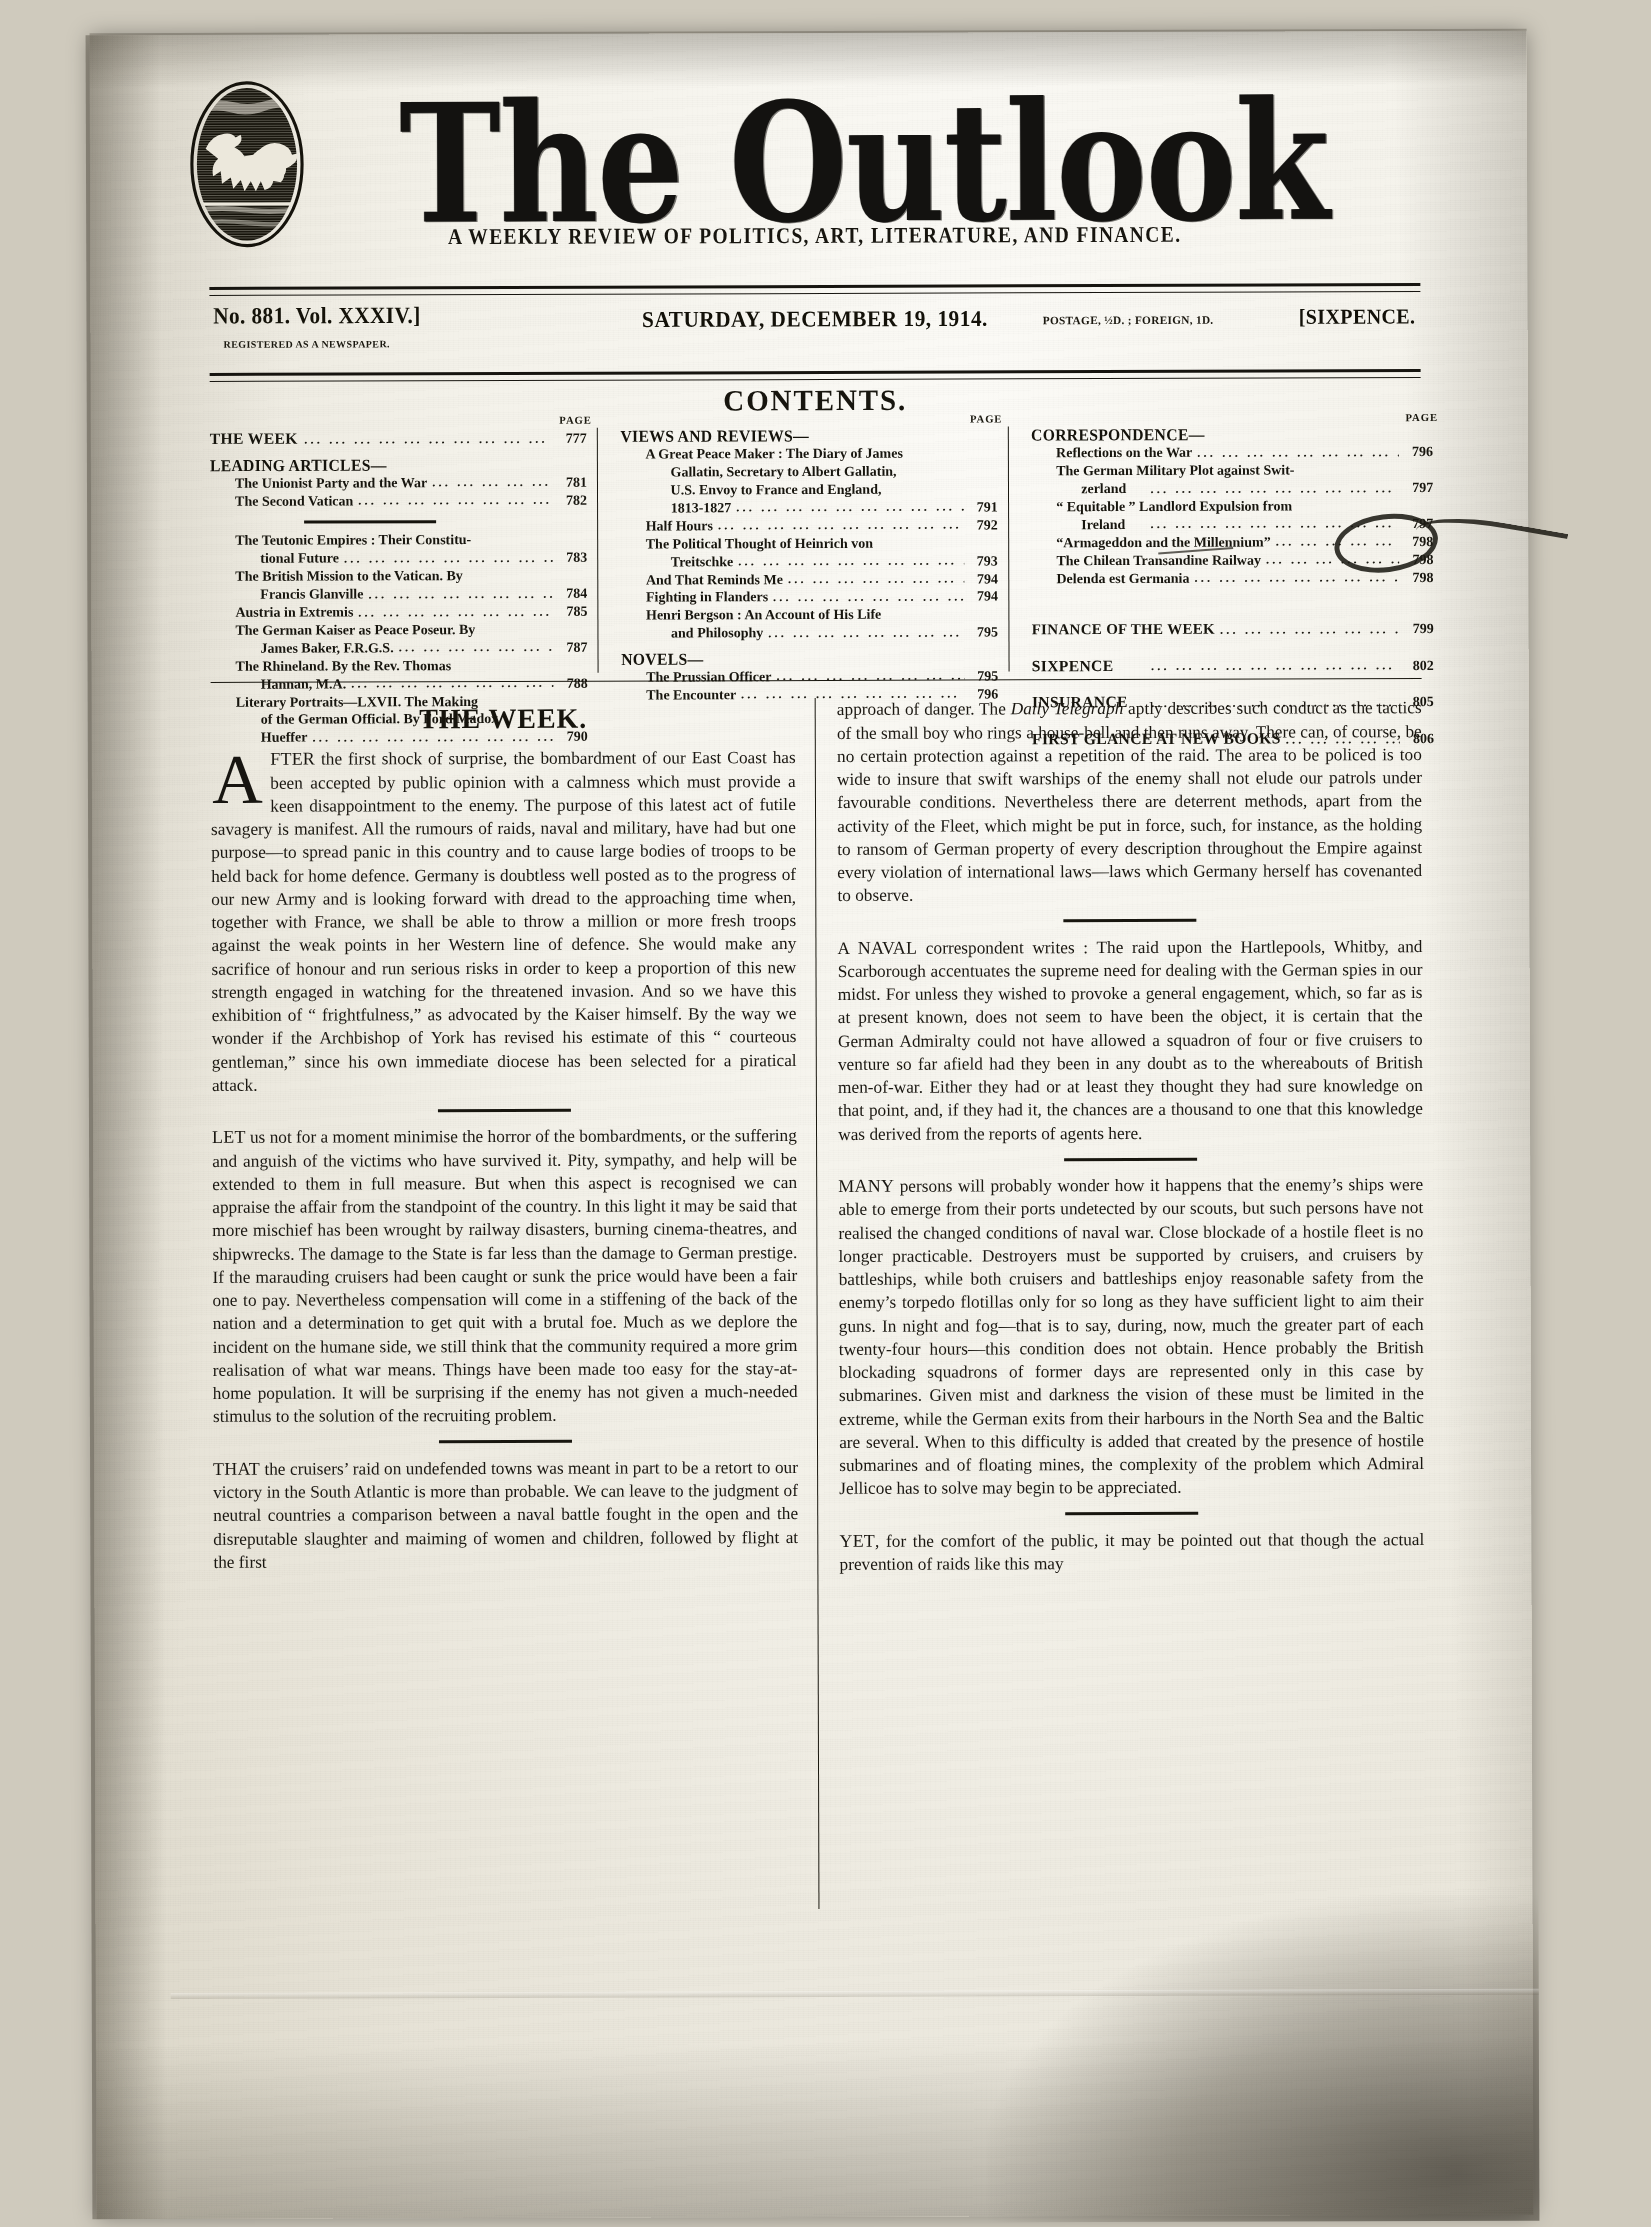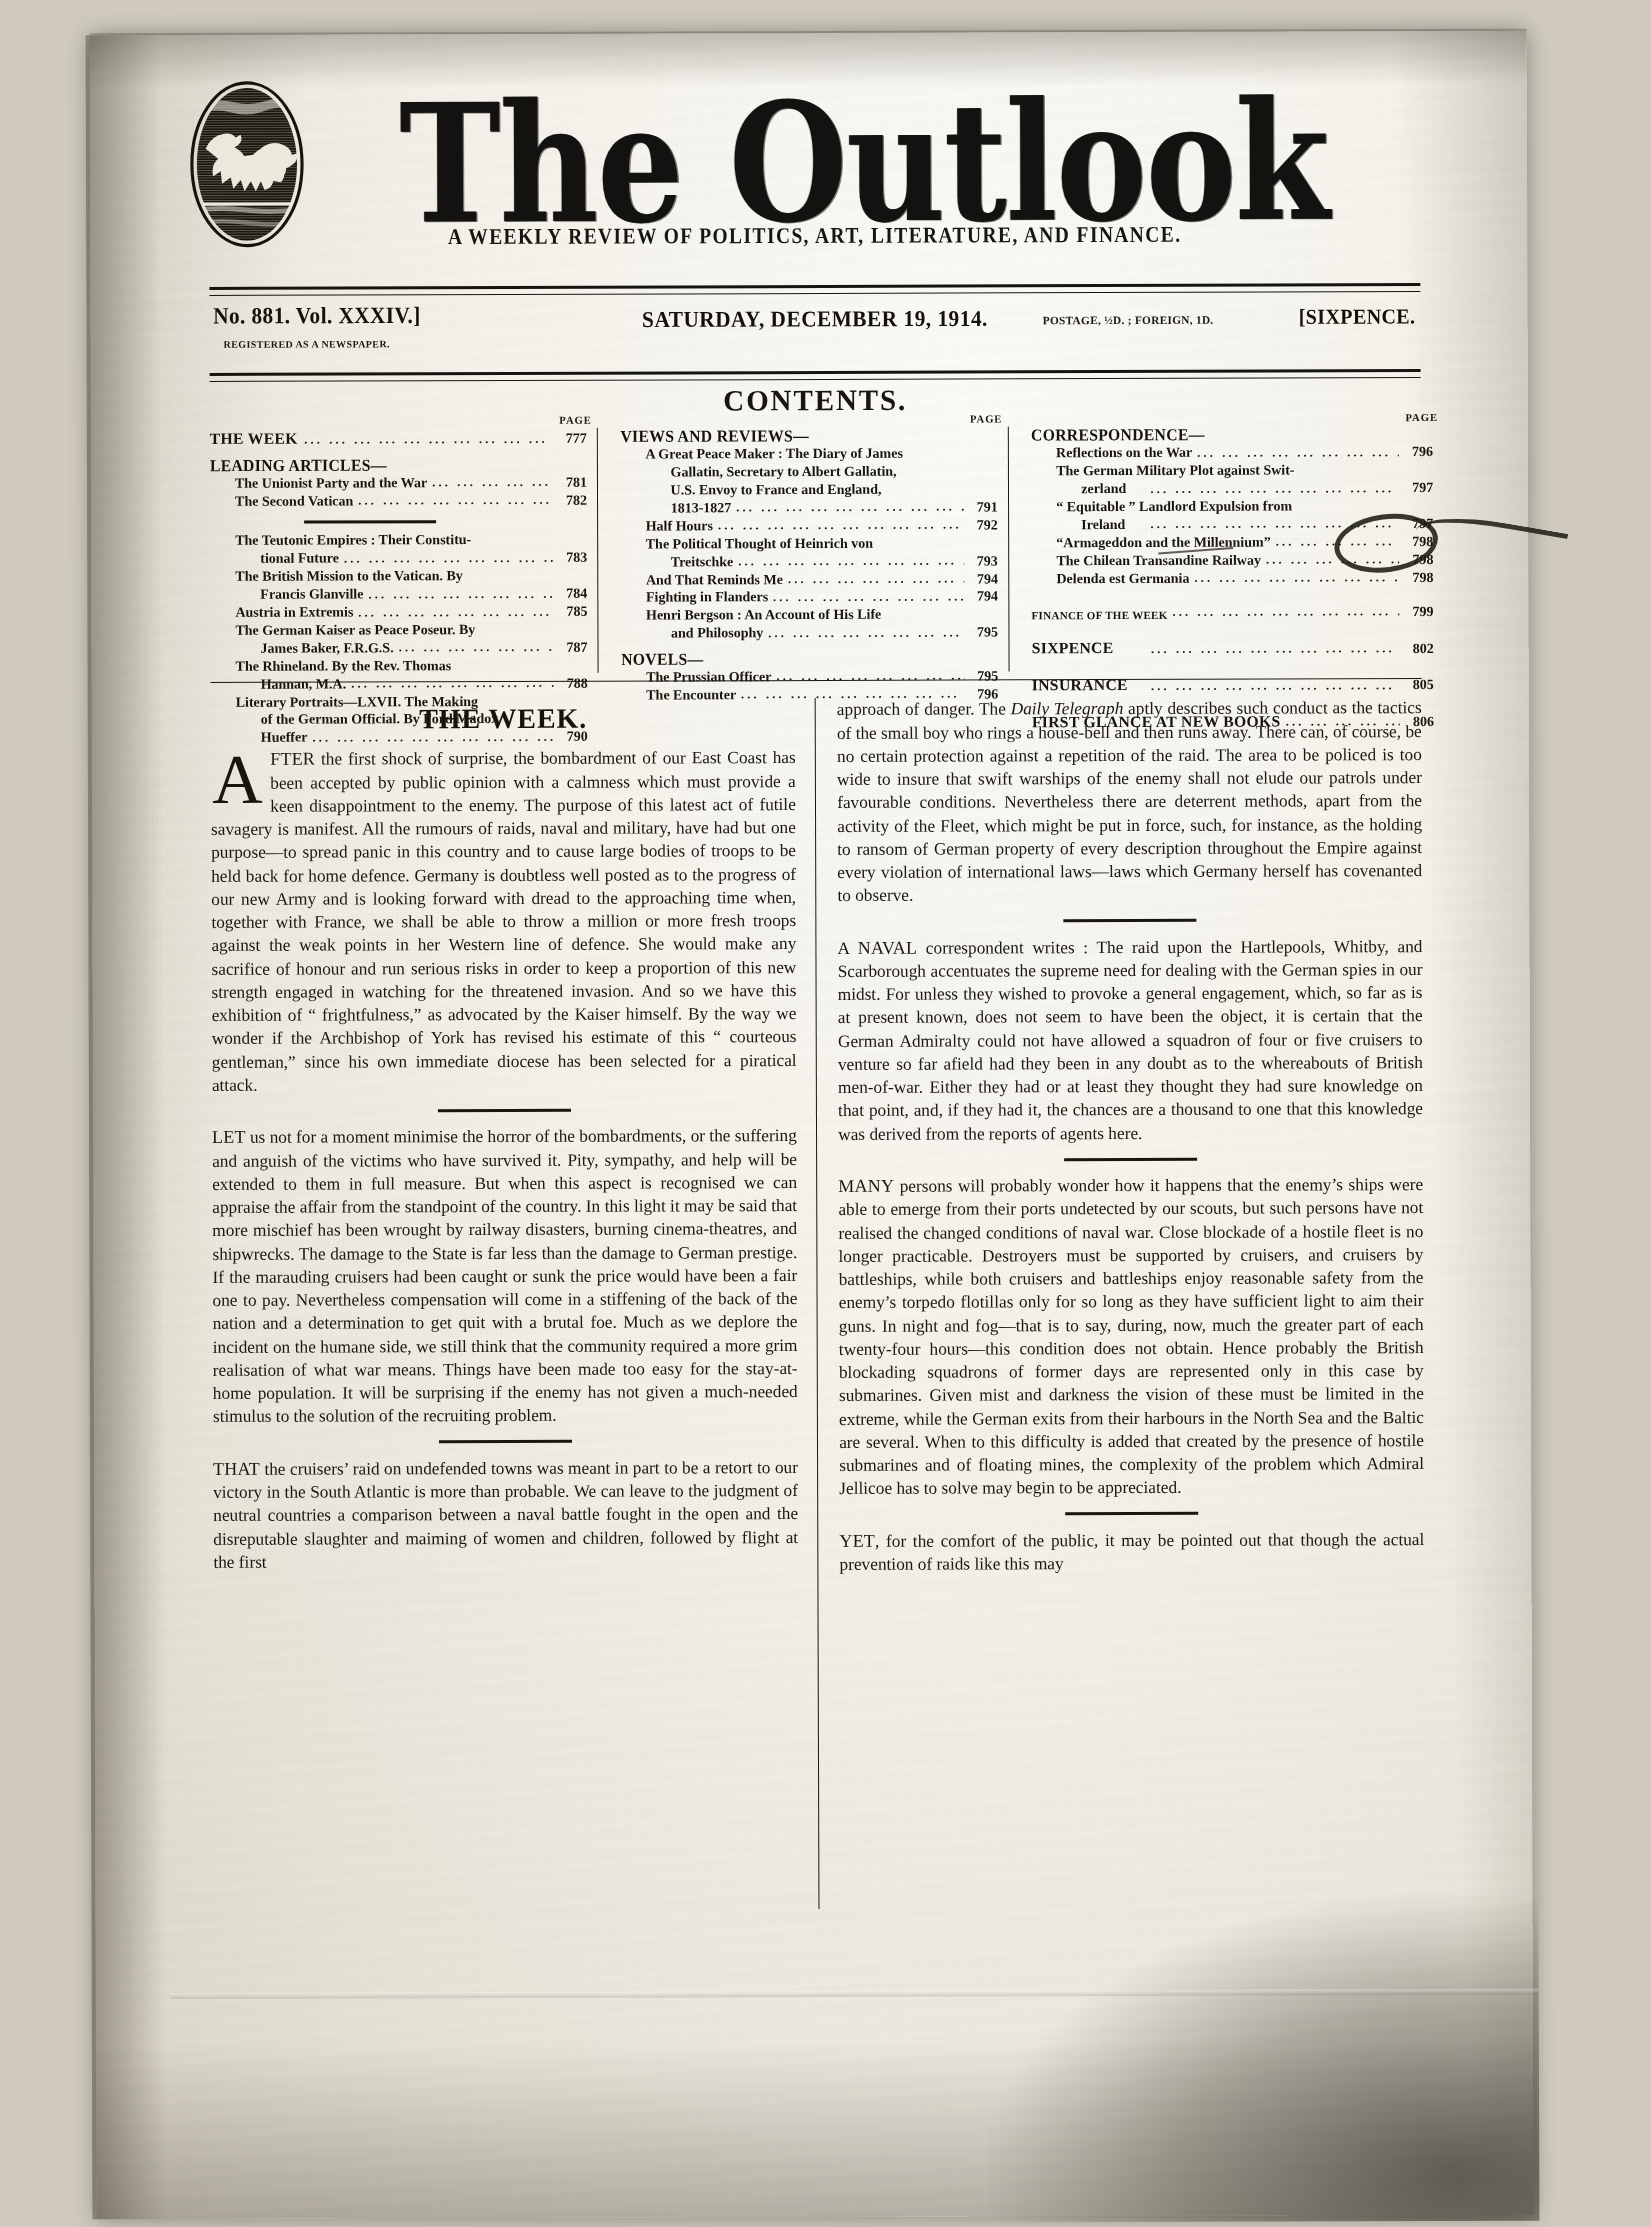--- a/index.html
+++ b/index.html
@@ -441,21 +441,21 @@
                 <span class="lead">... ... ... ... ... ... ... ... ... ...</span>
                 <span class="pg">798</span>
               </div>
               <div class="toc-row indent">
                 <span class="t">Delenda est Germania</span>
                 <span class="lead">... ... ... ... ... ... ... ... ... ...</span>
                 <span class="pg">798</span>
               </div>
               <div class="toc-gap"></div>
               <div class="toc-row sec" style="margin-top: 2.5px;">
-                <span class="t" style="font-size: 11px; letter-spacing: 0.3px;">FINANCE OF THE WEEK</span>
+                <span class="t" style="font-size: 15px; letter-spacing: 0.3px; margin-top: 16px;">FINANCE OF THE WEEK</span>
                 <span class="lead">... ... ... ... ... ... ... ... ... ...</span>
                 <span class="pg">799</span>
               </div>
               <div class="toc-gap"></div>
               <div class="toc-row sec" style="margin-top: 2.5px;">
                 <span class="t" style="font-size: 15.7px; letter-spacing: 0.3px;">SIXPENCE</span>
                 <span class="lead">... ... ... ... ... ... ... ... ... ...</span>
                 <span class="pg">802</span>
               </div>
               <div class="toc-gap"></div>

